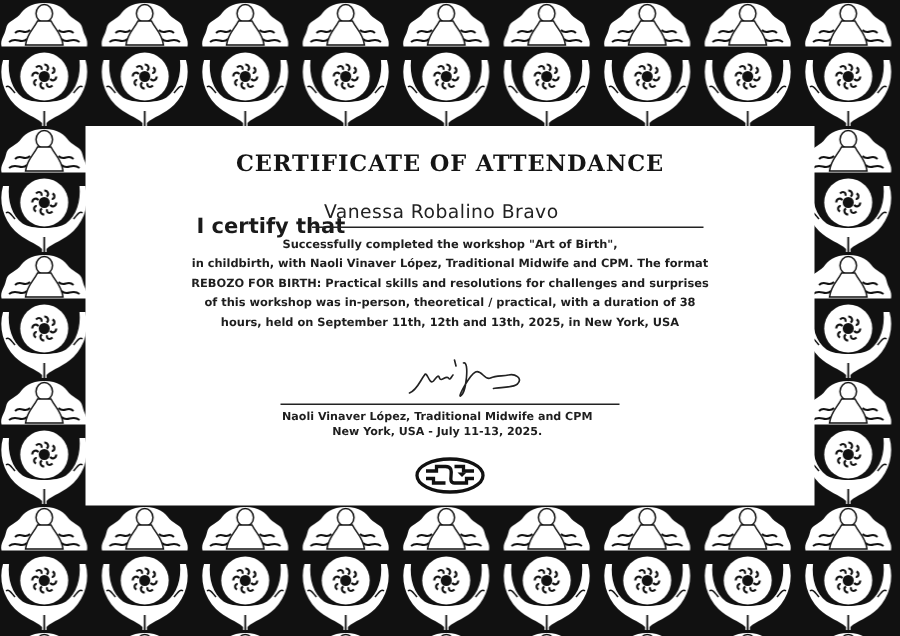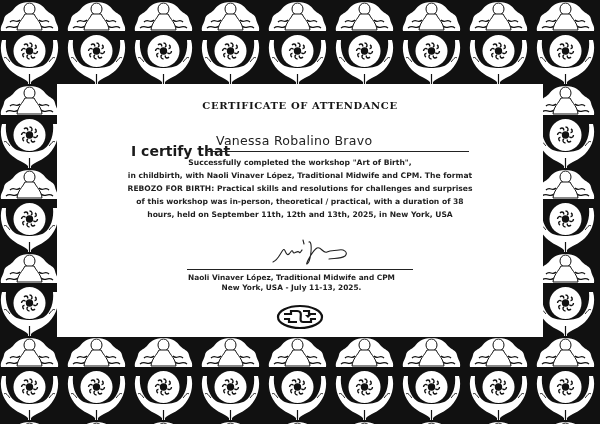--- a/index.html
+++ b/index.html
@@ -4,21 +4,21 @@
 <style>
   html, body { margin: 0; padding: 0; }
   body { width: 600px; height: 424px; overflow: hidden; background: #111; position: relative; }
   #bg { position: absolute; left: 0; top: 0; width: 600px; height: 424px; }
   .panel {
     position: absolute; left: 57px; top: 84px; width: 486px; height: 253px;
     background: #ffffff;
   }
   .title {
     position: absolute; left: 0; right: 0; top: 16px; text-align: center;
-    font-family: "DejaVu Serif", serif; font-weight: bold; font-size: 10px;
+    font-family: "DejaVu Serif", serif; font-weight: bold; font-size: 15px;
     letter-spacing: 0.6px; color: #151515;
   }
   .certify-row { position: absolute; left: 74px; top: 43px; height: 24px; width: 330px; }
   .certify-label {
     position: absolute; left: 0; top: 16px;
     font-family: "DejaVu Sans", sans-serif; font-size: 14px; font-weight: bold; color: #1a1a1a;
   }
   .name-field {
     position: absolute; left: 77px; top: 4px; width: 245px; height: 20px;
     border-bottom: 1.2px solid #222;

